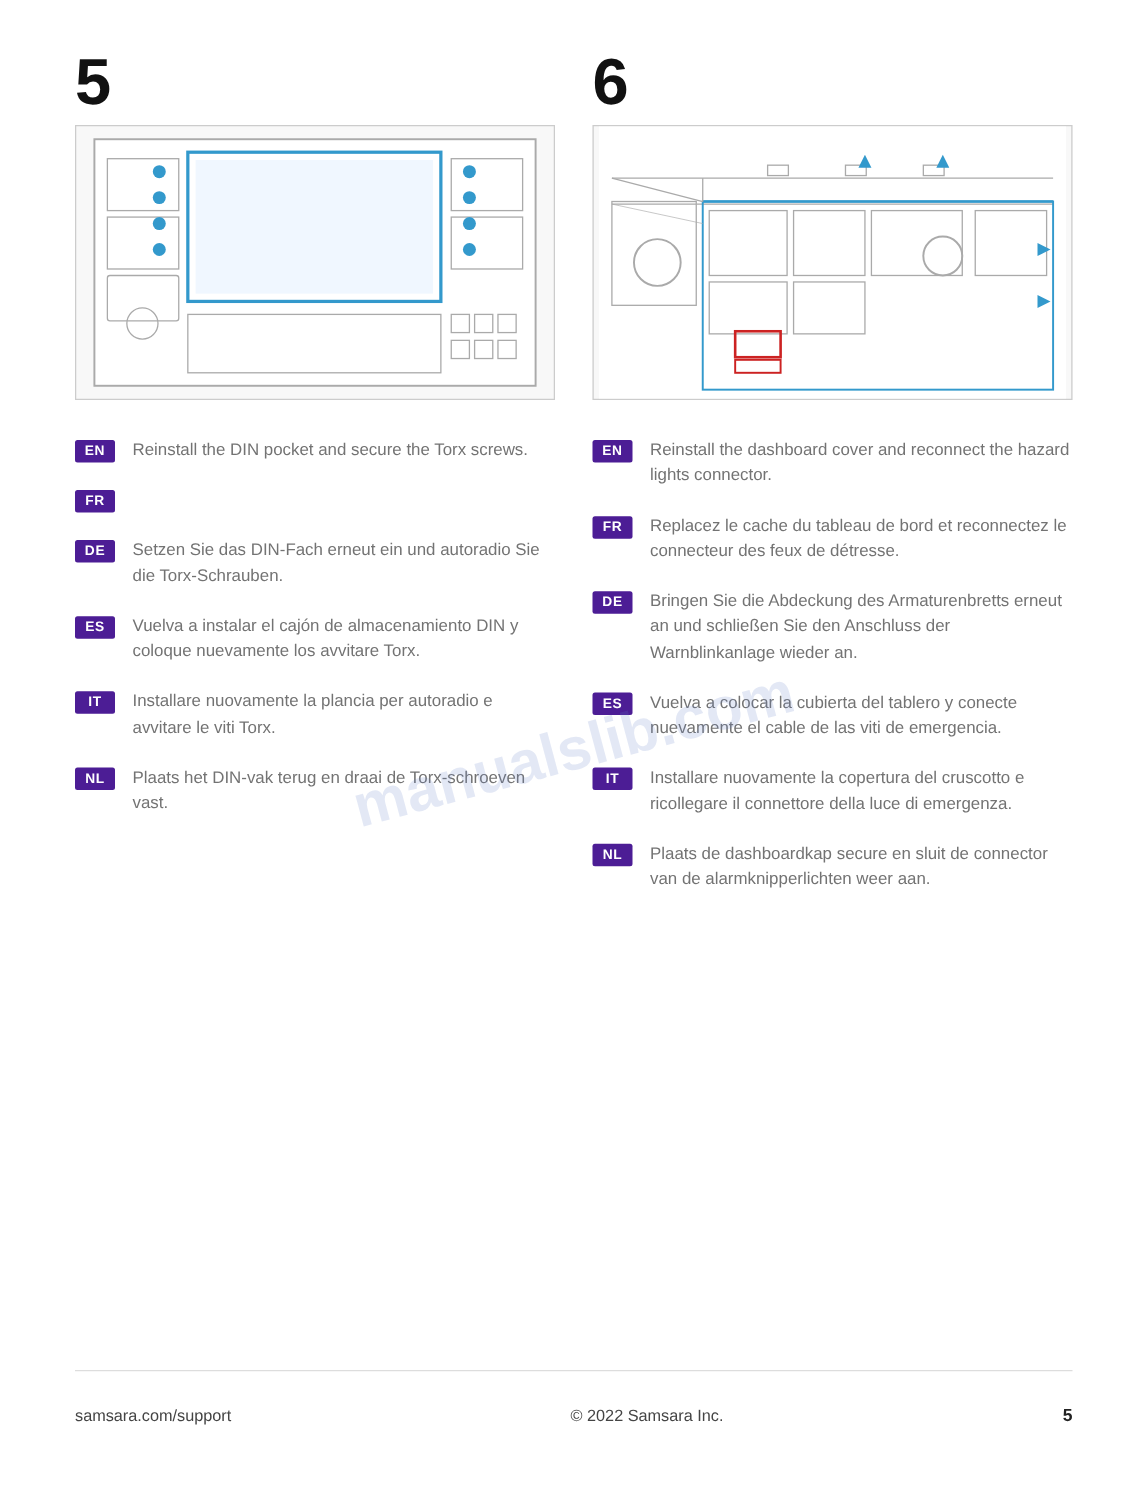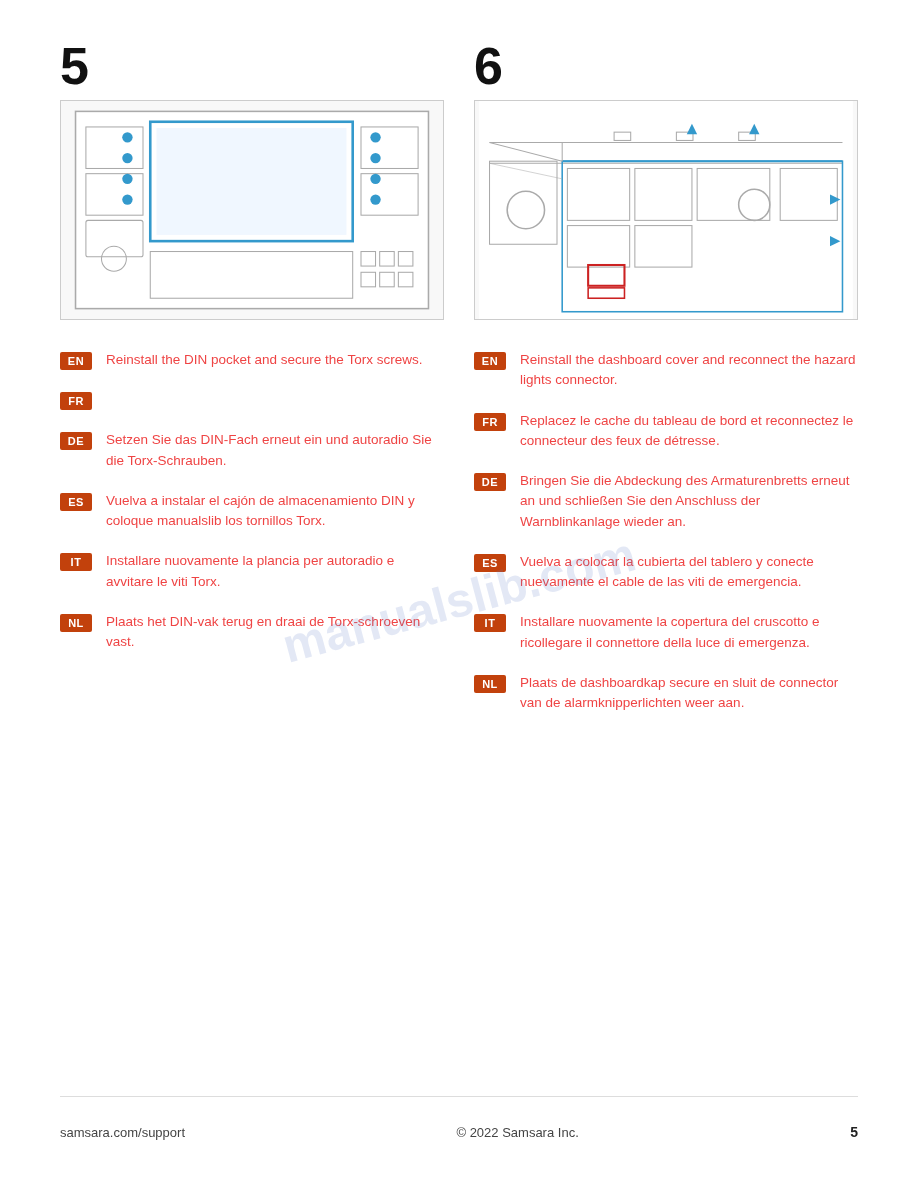--- a/index.html
+++ b/index.html
@@ -61,37 +61,37 @@
       gap: 20px;
     }
 
     .instruction-item {
       display: flex;
       align-items: flex-start;
       gap: 14px;
     }
 
     .lang-badge {
-      background: #c2410c;
+      background: #4c1d95;
       color: #fff;
       font-size: 11px;
       font-weight: bold;
       padding: 3px 6px;
       border-radius: 2px;
       min-width: 32px;
       text-align: center;
       flex-shrink: 0;
       margin-top: 2px;
       letter-spacing: 0.5px;
     }
 
     .instruction-text {
       font-size: 13.5px;
       line-height: 1.5;
-      color: #ef4444;
+      color: #737373;
     }
 
     .watermark {
       position: absolute;
       top: 50%;
       left: 50%;
       transform: translate(-50%, -50%) rotate(-15deg);
       font-size: 48px;
       color: rgba(100, 130, 200, 0.18);
       font-weight: bold;
@@ -231,21 +231,21 @@
         <span class="lang-badge">FR</span>
       </div>
 
       <div class="instruction-item">
         <span class="lang-badge">DE</span>
         <span class="instruction-text">Setzen Sie das DIN-Fach erneut ein und autoradio Sie die Torx-Schrauben.</span>
       </div>
 
       <div class="instruction-item">
         <span class="lang-badge">ES</span>
-        <span class="instruction-text">Vuelva a instalar el cajón de almacenamiento DIN y coloque manualslib los tornillos Torx.</span>
+        <span class="instruction-text">Vuelva a instalar el cajón de almacenamiento DIN y coloque nuevamente los avvitare Torx.</span>
       </div>
 
       <div class="instruction-item">
         <span class="lang-badge">IT</span>
         <span class="instruction-text">Installare nuovamente la plancia per autoradio e avvitare le viti Torx.</span>
       </div>
 
       <div class="instruction-item">
         <span class="lang-badge">NL</span>
         <span class="instruction-text">Plaats het DIN-vak terug en draai de Torx-schroeven vast.</span>

